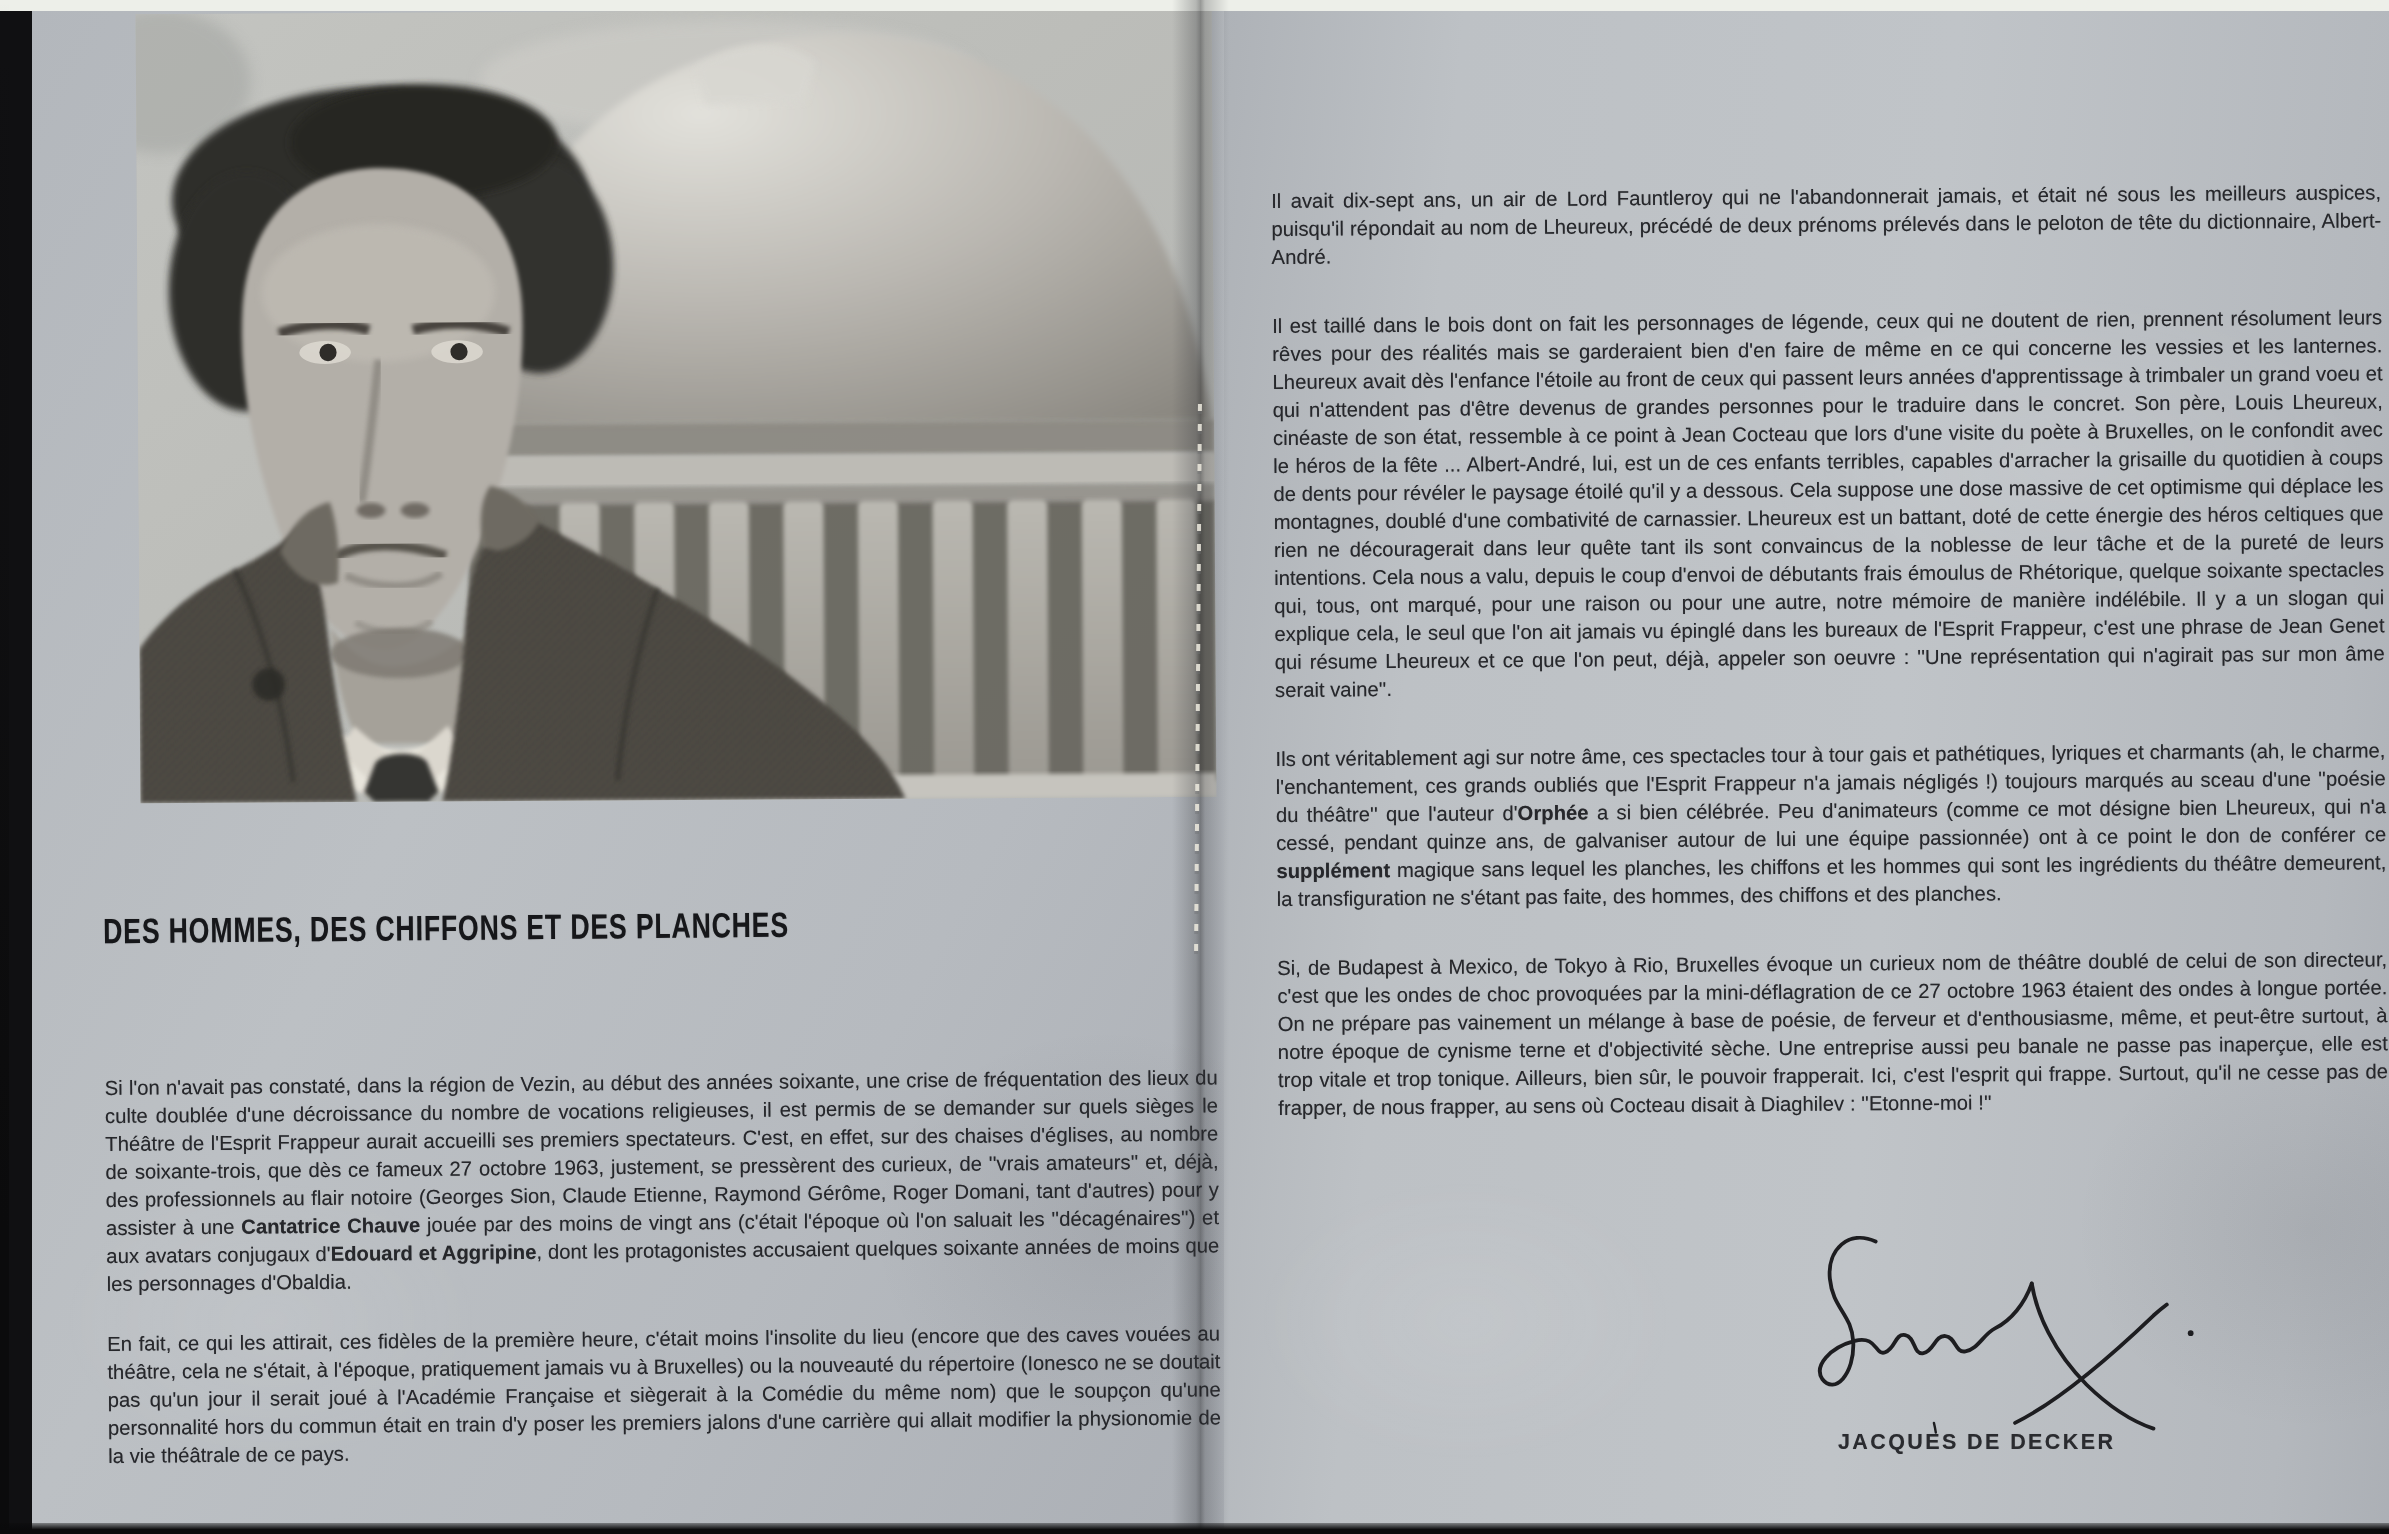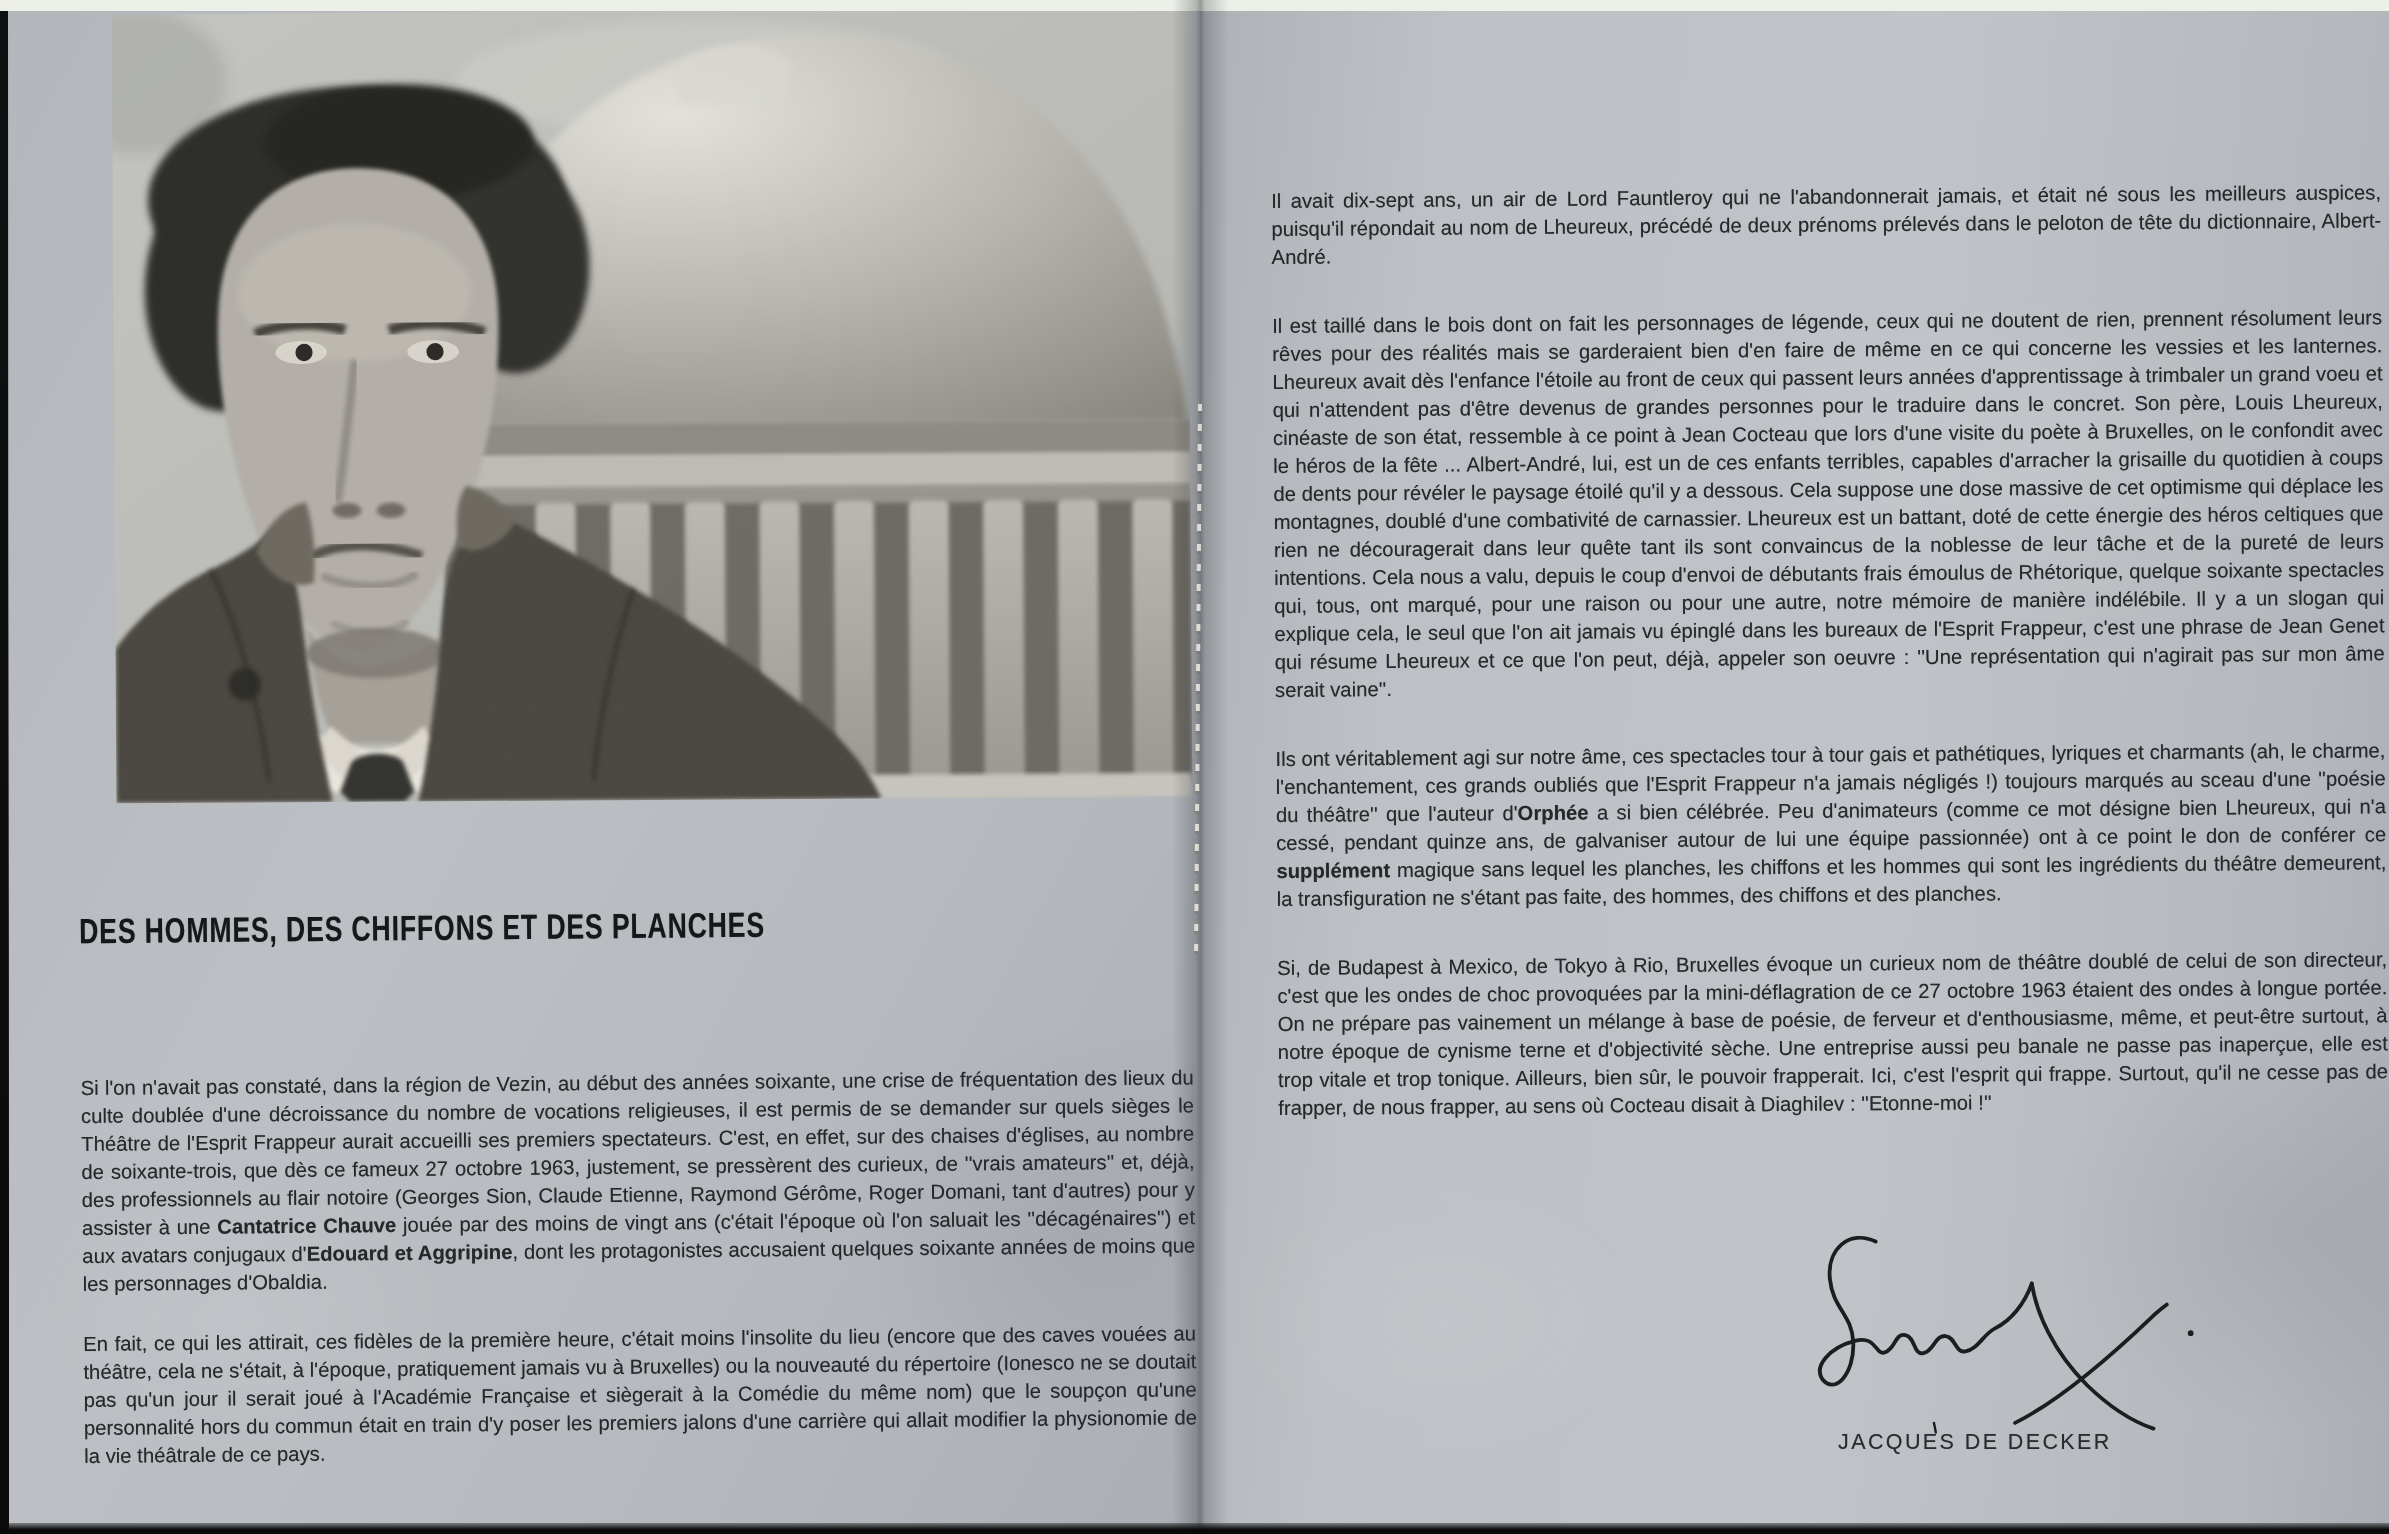--- a/index.html
+++ b/index.html
@@ -1,19 +1,19 @@
 <!DOCTYPE html>
 <html style="font-size:7.6px"><head>
 <meta charset="utf-8">
 <style>
   html,body{margin:0;padding:0;background:#141414;}
   .scan{position:relative;width:2414px;height:1535px;overflow:hidden;background:#101012;
         font-family:"Liberation Sans","DejaVu Sans",sans-serif;}
   
-  .page{position:absolute;top:4.8px;bottom:0;}
+  .page{position:absolute;top:4.8px;bottom:0;margin-left:24px;}
   .page-left{left:7.6px;width:1193px;
     background:linear-gradient(118deg,#b3b7bc 0%,#bcc0c4 40%,#b6babf 70%,#abafb5 100%);}
   .page-right{left:1200px;width:1205px;
     background:linear-gradient(95deg,#aeb2b7 0%,#bdc1c5 18%,#c0c4c8 55%,#b4b8bd 88%,#a9adb3 100%);}
   .page::before{content:"";position:absolute;inset:0;pointer-events:none;
     background:
       radial-gradient(296px 201px at 20% 86%, rgba(255,255,255,.07), transparent 70%),
       radial-gradient(430px 239px at 70% 30%, rgba(255,255,255,.09), transparent 70%),
       radial-gradient(335px 287px at 90% 80%, rgba(40,42,48,.08), transparent 70%);}
   
@@ -40,21 +40,21 @@
   .bodycol{position:absolute;left:0;top:162px;width:1113px;}
   .para{margin:0 0 32px 0;font-size:20.3px;line-height:28px;text-align:justify;color:#26272b;
     text-shadow:0 0 0.7px rgba(38,39,43,.4);}
   .para b{font-weight:700;}
   
   .right-content{position:absolute;left:1271px;top:187px;width:1110px;transform:rotate(-.45deg);transform-origin:0 0;}
   .right-content .para{margin-bottom:41px;}
   
   .signature{position:absolute;left:1776px;top:1232px;width:459px;height:210px;}
   .byline{position:absolute;left:1838px;top:1430px;font-size:21.5px;letter-spacing:2.4px;color:#2a2b2f;
-    text-shadow:0 0 0.7px rgba(42,43,47,.4);}
+    text-shadow:0 0 0.7px rgba(42,43,47,.4);font-weight:bold;}
 </style>
 </head>
 <body>
 
 <div class="scan">
 
   <div class="page page-left">
     <div class="photo">
       <svg viewBox="0 0 1125 823" preserveAspectRatio="none">
         <defs>

